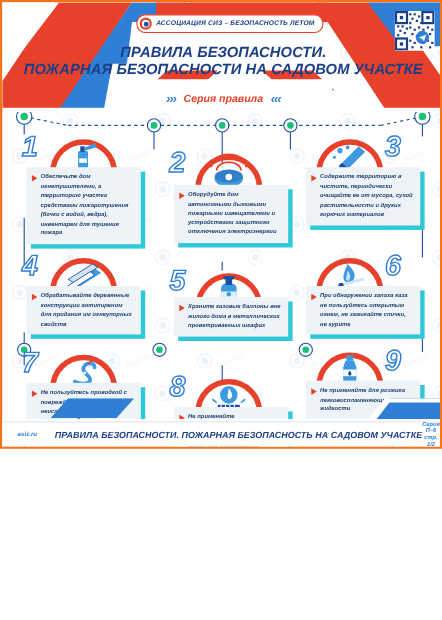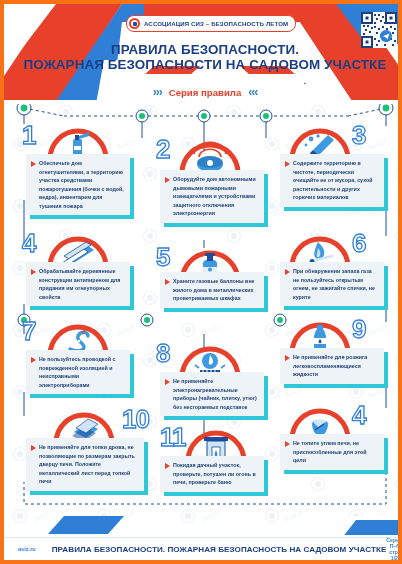--- a/index.html
+++ b/index.html
@@ -4,24 +4,25 @@
 <title>Правила безопасности</title>
 <style>
   html,body{margin:0;padding:0;}
   body{
     width:402px;height:564px;overflow:hidden;
     background:#ffffff;
     font-family:"Liberation Sans","DejaVu Sans",sans-serif;
     -webkit-font-smoothing:antialiased;
   }
   #poster{
-    position:relative;width:402px;height:564px;
+    position:relative;width:402px;height:408px;
     background:#ffffff;box-sizing:border-box;
-    border:4px solid #f97316;
+    border:2px solid #f97316;
     overflow:hidden;
+    font-style:italic;
   }
   
   .watermark{
     position:absolute;left:0;top:0;width:402px;height:564px;
     pointer-events:none;z-index:0;opacity:.55;
   }
   
   .header{
     position:absolute;left:0;top:0;width:402px;height:100px;
     z-index:2;overflow:hidden;

